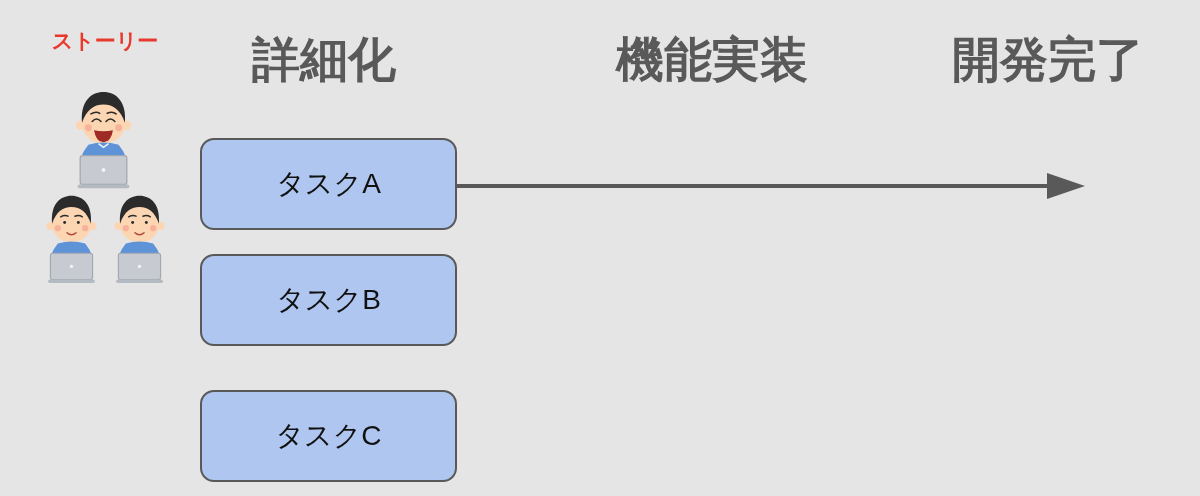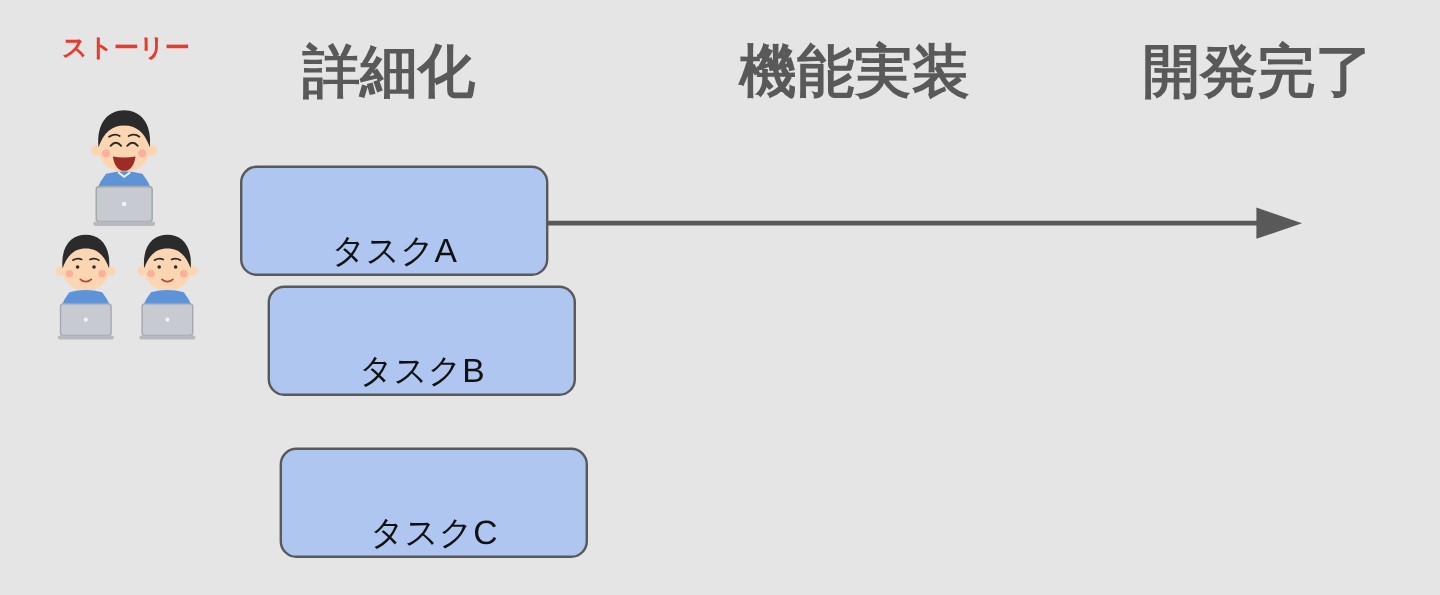--- a/index.html
+++ b/index.html
@@ -54,29 +54,29 @@
   
   .task-box {
     position: absolute;
     left: 200px;
     width: 253px;
     height: 88px;
     background: #aec6f0;
     border: 2px solid #595959;
     border-radius: 14px;
     display: flex;
-    align-items: flex-end;
+    align-items: center;
     justify-content: center;
     font-size: 28px;
     font-weight: 500;
     color: #111111;
   }
   .task-a { top: 138px; }
-  .task-b { top: 238px; margin-left: 23px; }
-  .task-c { top: 373px; margin-left: 33px; }
+  .task-b { top: 254px; }
+  .task-c { top: 390px; }
 
   
   .flow-arrow {
     position: absolute;
     left: 455px;
     top: 168px;
   }
 </style>
 </head>
 <body>

